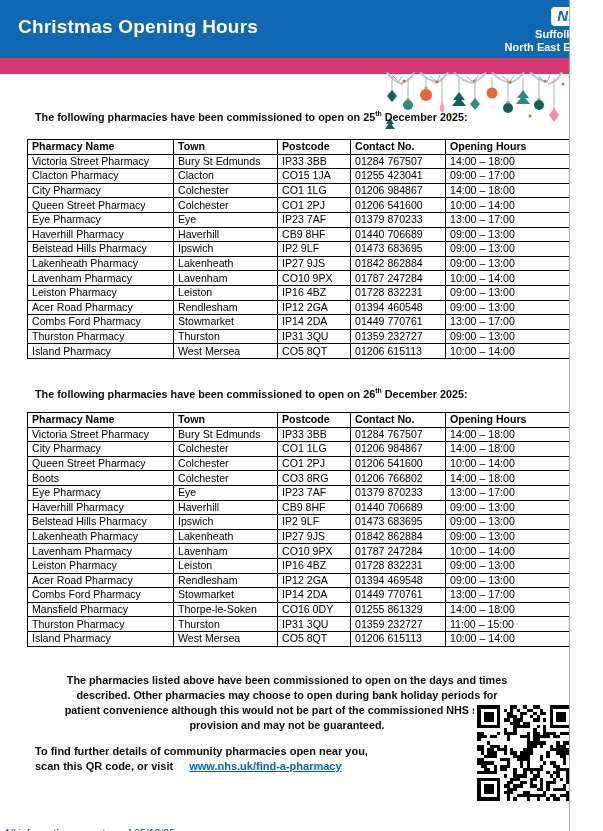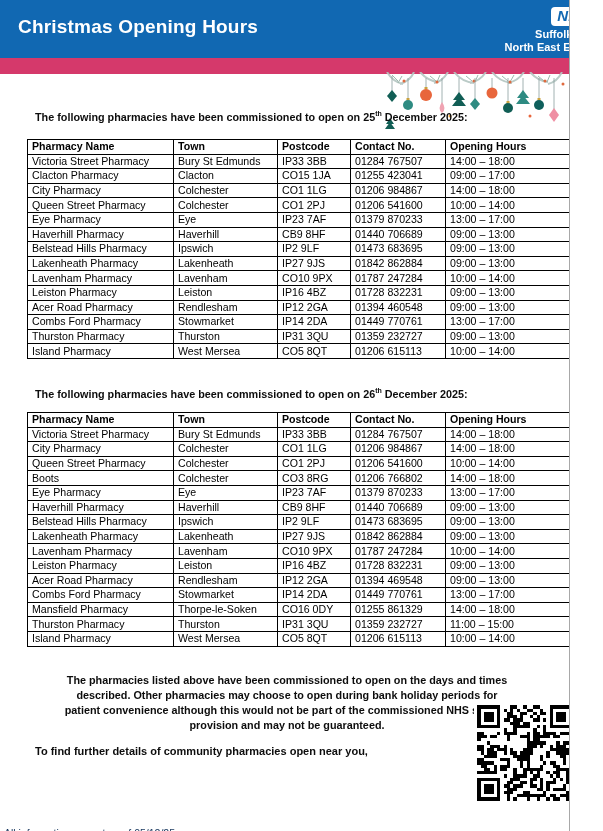--- a/index.html
+++ b/index.html
@@ -360,20 +360,23 @@
       </tbody>
   </table>
 
   <p class="note">The pharmacies listed above have been commissioned to open on the days and times
 described. Other pharmacies may choose to open during bank holiday periods for
 patient convenience although this would not be part of the commissioned NHS service
 provision and may not be guaranteed.</p>
 
   <div class="find">
     <div>To find further details of community pharmacies open near you,</div>
+    <div>
+      <span>scan this QR code, or visit</span><a href="#">www.nhs.uk/find-a-pharmacy</a>
+    </div>
   </div>
 
   <div class="qr">
     <svg id="qr-svg" width="102" height="102" viewBox="-1 -1 31 31" shape-rendering="crispEdges">
       <rect x="-1" y="-1" width="31" height="31" fill="#fff"></rect>
     <rect x="10" y="0" width="1" height="1" fill="#000"></rect>
         <rect x="11" y="0" width="1" height="1" fill="#000"></rect>
         <rect x="14" y="0" width="1" height="1" fill="#000"></rect>
         <rect x="17" y="0" width="1" height="1" fill="#000"></rect>
         <rect x="18" y="0" width="1" height="1" fill="#000"></rect>

